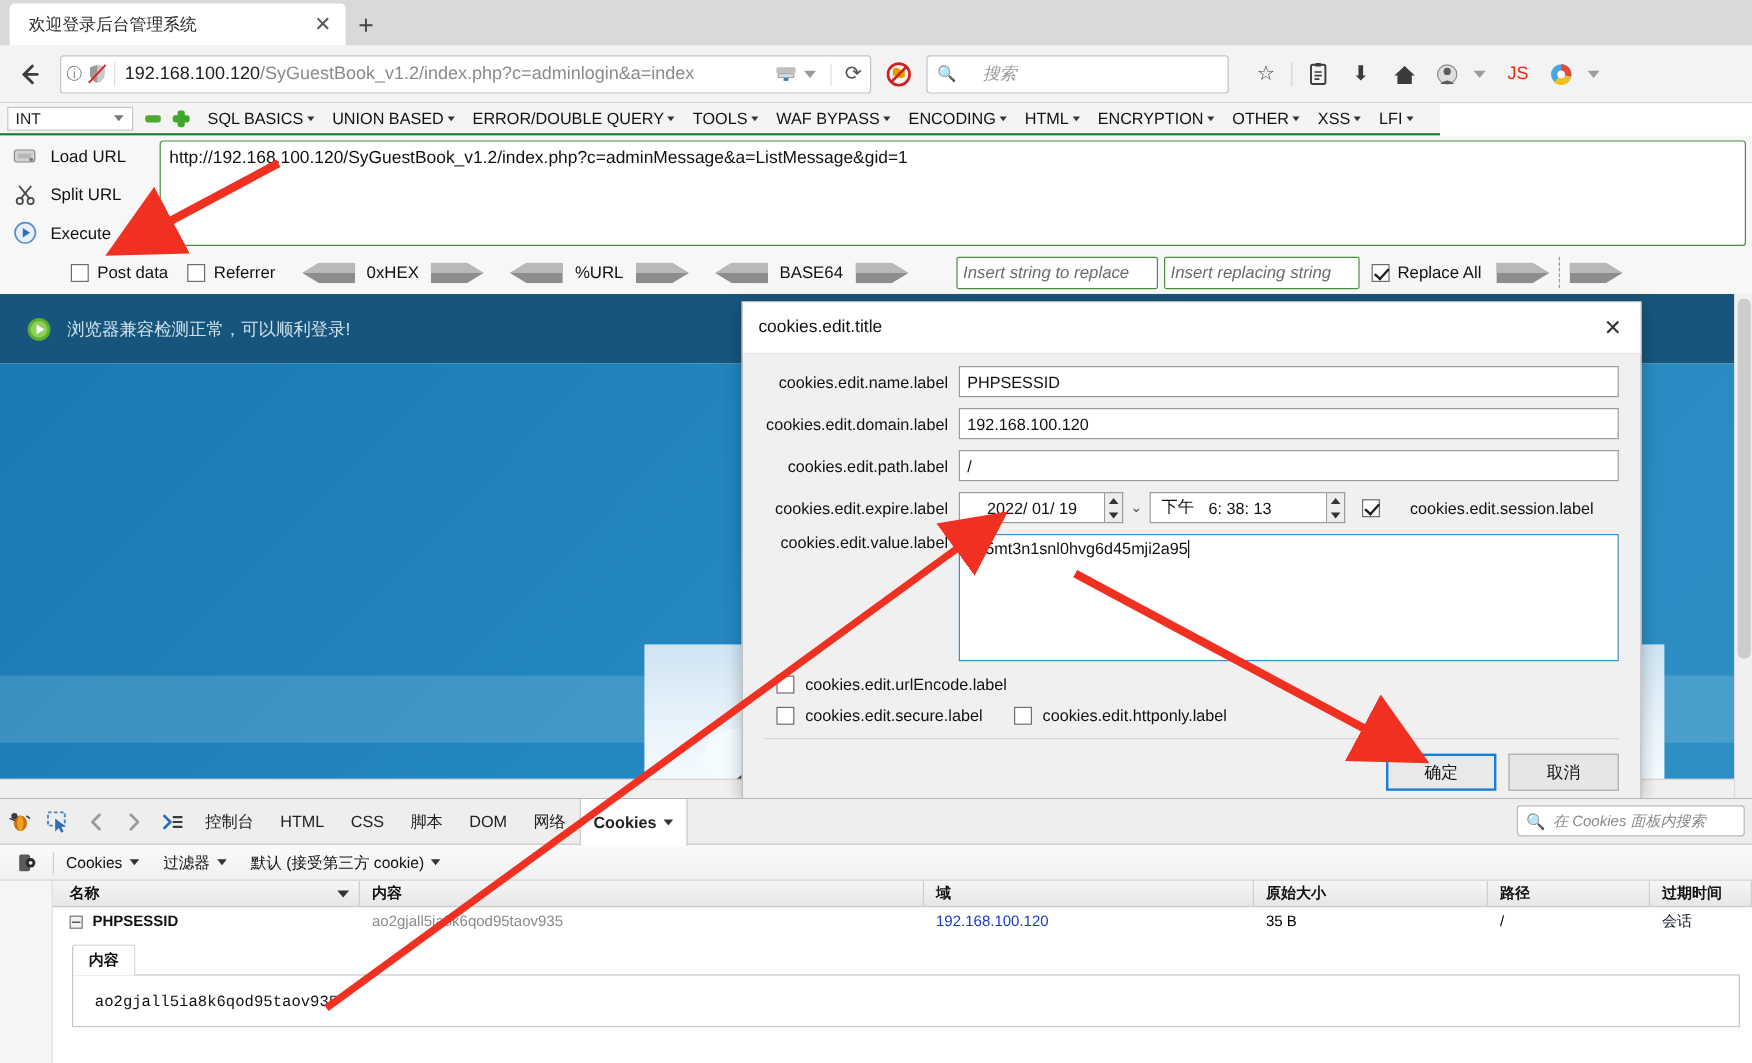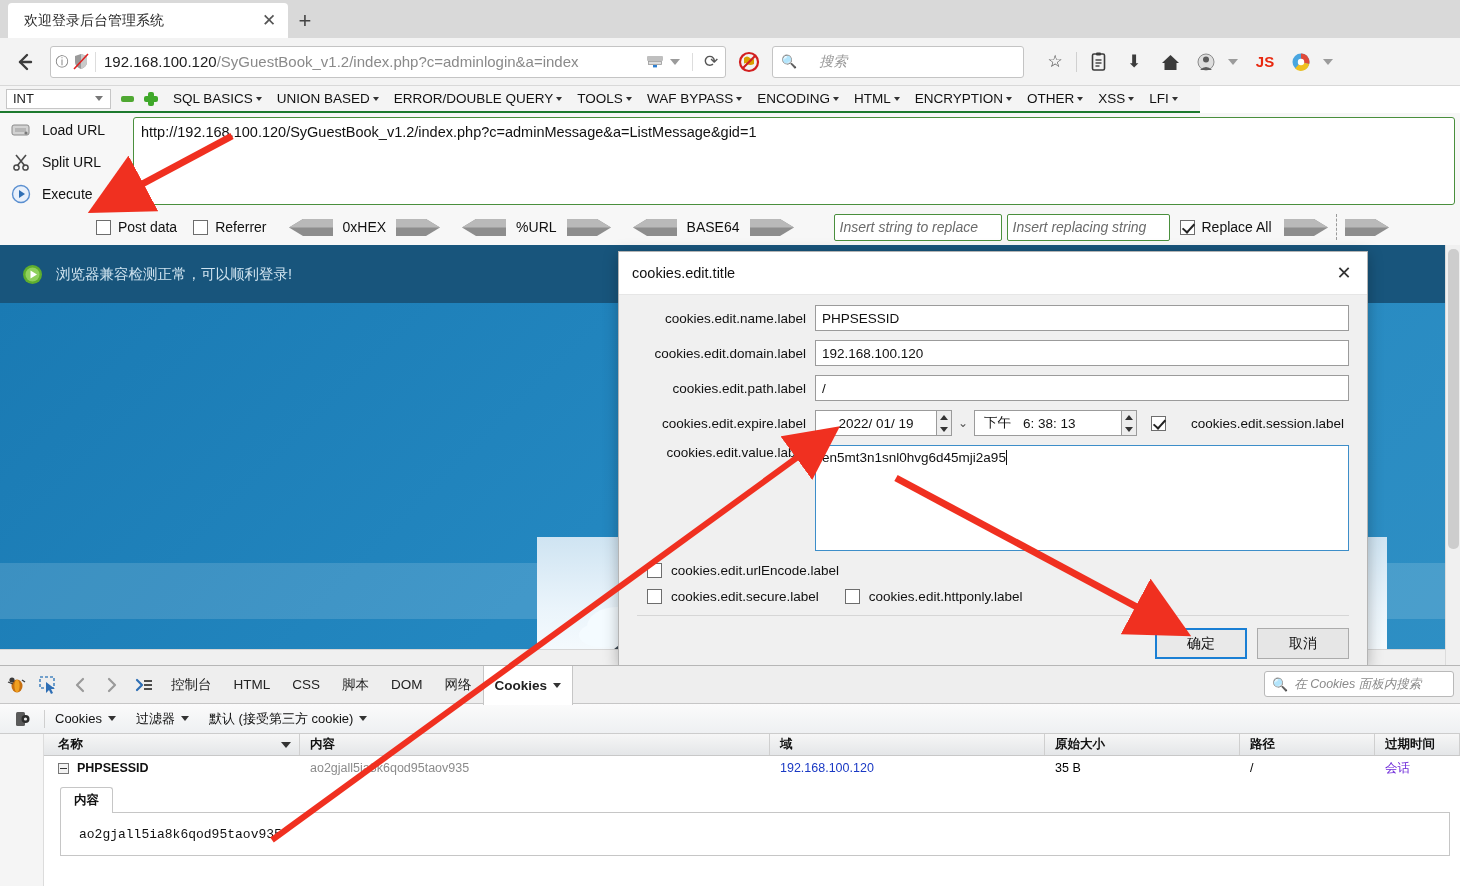--- a/index.html
+++ b/index.html
@@ -82,21 +82,21 @@
     display: flex; align-items: center; padding: 0 8px;
   }
   .searchbox .mag { color: #777; font-size: 13px; margin-right: 8px; }
   .searchbox .ph { color: #9a9a9a; font-size: 14px; font-style: italic; margin-left: 14px; }
   .nav-icons { display: flex; align-items: center; margin-left: 16px; gap: 6px; }
   .nav-ico {
     width: 30px; height: 30px; display: flex; align-items: center;
     justify-content: center; cursor: pointer; font-size: 17px; color: #3b3b3b;
   }
   .vdiv { width: 1px; height: 20px; background: #d0d0d0; }
-  .js-ico { color: #e8280f; font-weight: bold; font-size: 15px; }
+  .js-ico { color: #e8280f; font-weight: normal; font-size: 15px; }
 
   
   .hb-menubar {
     position: absolute; left: 0; top: 86px; width: 1200px; height: 27px;
     background: #f4f4f4; display: flex; align-items: center;
     border-bottom: 2px solid #1d7a2e;
   }
   .hb-select {
     margin-left: 6px; width: 105px; height: 20px; background: #fff;
     border: 1px solid #c6c6c6; font-size: 13px; color: #1a1a1a;
@@ -226,21 +226,21 @@
   }
   .dlg-title .t { font-size: 14.5px; color: #111; margin-left: 13px; }
   .dlg-close {
     margin-left: auto; width: 46px; height: 43px; display: flex;
     align-items: center; justify-content: center; font-size: 18px;
     color: #333; cursor: pointer; font-weight: 300;
   }
   .dlg-body { padding: 10px 18px 0 0; }
   .frow { display: flex; align-items: center; margin-bottom: 9px; }
   .flabel {
-    width: 196px; text-align: right; font-size: 13.5px; color: #111;
+    width: 180px; text-align: right; font-size: 13.5px; color: #111;
     padding-right: 9px; flex: 0 0 auto;
   }
   .ftext {
     flex: 1; height: 26px; background: #fff; border: 1px solid #9b9b9b;
     font-size: 13.5px; color: #111; display: flex; align-items: center;
     padding: 0 6px;
   }
   .spin {
     width: 15px; height: 26px; background: #ededed; border: 1px solid #9b9b9b;
     border-left: none; display: flex; flex-direction: column;
@@ -357,21 +357,21 @@
   .fb-row .cell { display: flex; align-items: center; padding-left: 10px; }
   .exp {
     width: 11px; height: 11px; border: 1px solid #777; background: #f2f2f2;
     display: inline-flex; align-items: center; justify-content: center;
     margin-right: 8px; flex: 0 0 auto;
   }
   .exp::before { content: ""; width: 7px; height: 1px; background: #333; }
   .nm { font-weight: bold; color: #111; }
   .cval { color: #8b8b8b; }
   .dom-link { color: #1a39c4; }
-  .sess-green { color: #6d28d9; }
+  .sess-green { color: #0f172a; }
   .fb-detail {
     margin: 6px 0 0 60px; width: 1390px;
   }
   .fb-dtab {
     display: inline-block; font-size: 12.5px; font-weight: bold; color: #111;
     background: #fff; border: 1px solid #c6c6c6; border-bottom: none;
     padding: 4px 13px 4px 13px; border-radius: 3px 3px 0 0; position: relative; top: 1px;
   }
   .fb-dbox {
     border: 1px solid #c6c6c6; background: #fff; height: 44px;
@@ -533,21 +533,21 @@
               <path d="M8 6 L14 10 L8 14 Z" fill="#2f6fb5"></path>
             </svg>
         </span>
         <span class="lb">Execute</span>
       </div>
     </div>
 
     <div class="hb-url">http://192.168.100.120/SyGuestBook_v1.2/index.php?c=adminMessage&amp;a=ListMessage&amp;gid=1</div>
 
     <div class="hb-row2">
-      <div class="hb-chk" style="margin-left:96px">
+      <div class="hb-chk" style="margin-left:59px">
         <span class="cbx"></span>
         <span>Post data</span>
       </div>
       <div class="hb-chk">
         <span class="cbx"></span>
         <span>Referrer</span>
       </div>
 
       <div class="hb-enc">
         <span class="arrowbtn">

